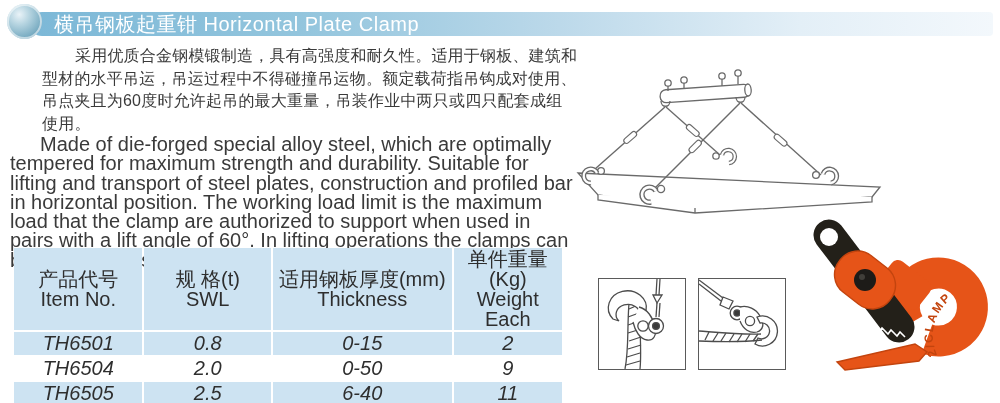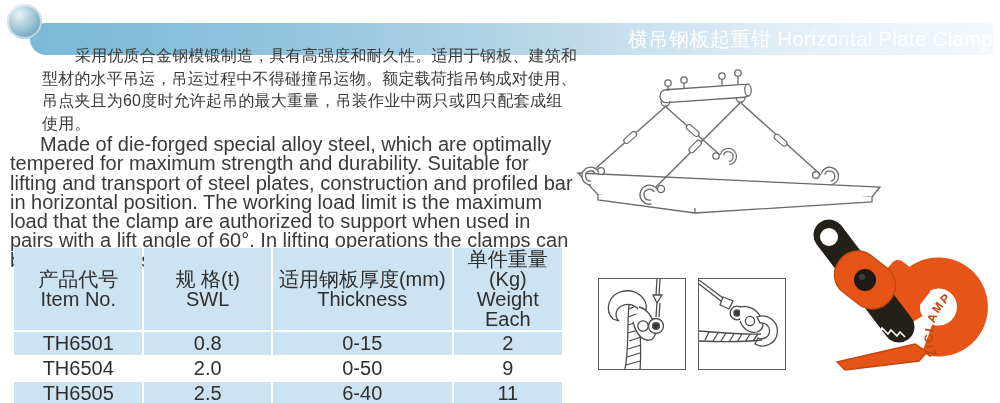--- a/index.html
+++ b/index.html
@@ -2,24 +2,24 @@
 <html><head>
 <meta charset="utf-8">
 <style>
   html,body{margin:0;padding:0;}
   body{
     width:1000px;height:403px;position:relative;overflow:hidden;
     background:#ffffff;font-family:"Liberation Sans","DejaVu Sans",sans-serif;
   }
   
   .header-bar{
-    position:absolute;left:30px;top:23px;width:963px;height:32px;
+    position:absolute;left:30px;top:12px;width:963px;height:24px;
     border-radius:16px 5px 5px 16px;
     background:linear-gradient(90deg,#7cb8d7 0%,#93c5dd 28%,#bcd9ea 55%,#e3eff7 80%,#f3f8fc 100%);
-    display:flex;align-items:center;justify-content:flex-end;
+    display:flex;align-items:center;
   }
   .header-title{
     color:#ffffff;font-size:20px;font-weight:500;letter-spacing:.5px;
     padding-left:24px;white-space:nowrap;
   }
   .sphere{
     position:absolute;left:7px;top:4px;width:35px;height:35px;border-radius:50%;
     background:radial-gradient(circle at 35% 30%,#e9f3f8 0%,#b7d5e1 30%,#79acc2 70%,#608fa9 100%);
     box-shadow:inset 0 0 0 2px rgba(255,255,255,.55);
   }
@@ -31,21 +31,21 @@
   
   .spec-table{
     position:absolute;left:12px;top:246px;width:552px;
     border-collapse:separate;border-spacing:2px;table-layout:fixed;
     font-size:20px;color:#2e2e2e;
   }
   .spec-table th{
     background:#cde3f2;font-weight:normal;height:44px;
     padding:1px 0;text-align:center;vertical-align:middle;line-height:20px;
   }
-  .spec-table td{height:19.5px;padding:0;text-align:center;vertical-align:middle;}
+  .spec-table td{height:19.5px;padding:0;text-align:center;vertical-align:middle;font-style:italic;}
   .spec-table tr.alt td{background:#cde3f2;}
   .c1{width:128px}.c2{width:126px}.c3{width:178px}.c4{width:108px}
   
   .illu{position:absolute;left:575px;top:45px;}
   .ubox{
     position:absolute;width:88px;height:92px;background:#fff;
     border:1px solid #5a5a5a;box-sizing:border-box;
   }
   .ubox1{left:598px;top:278px}
   .ubox2{left:698px;top:278px}

